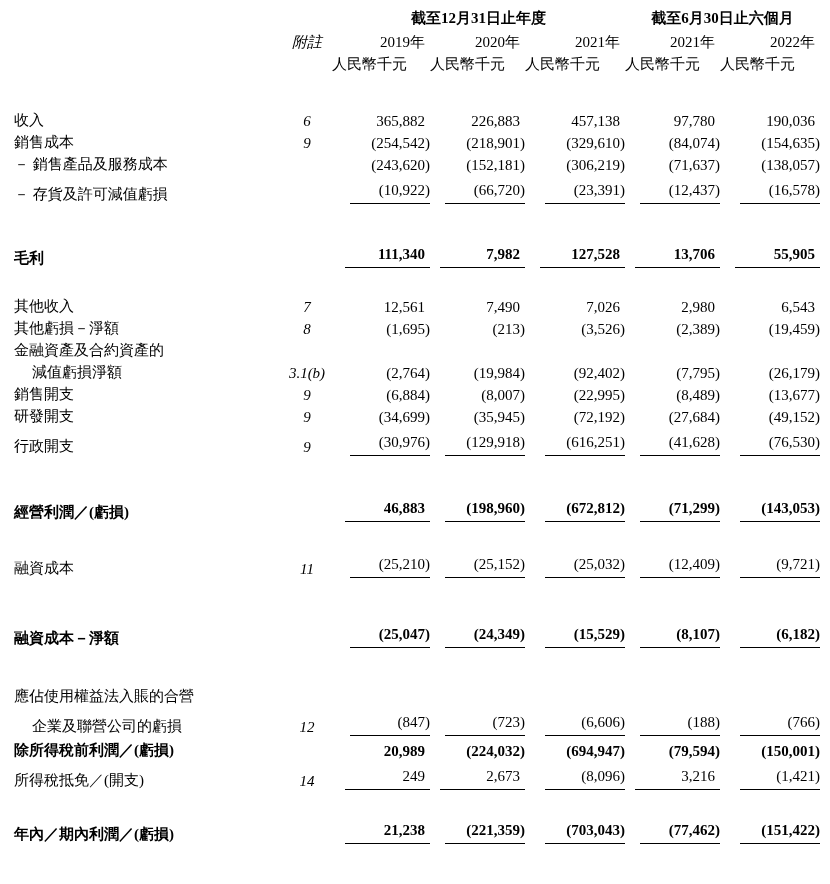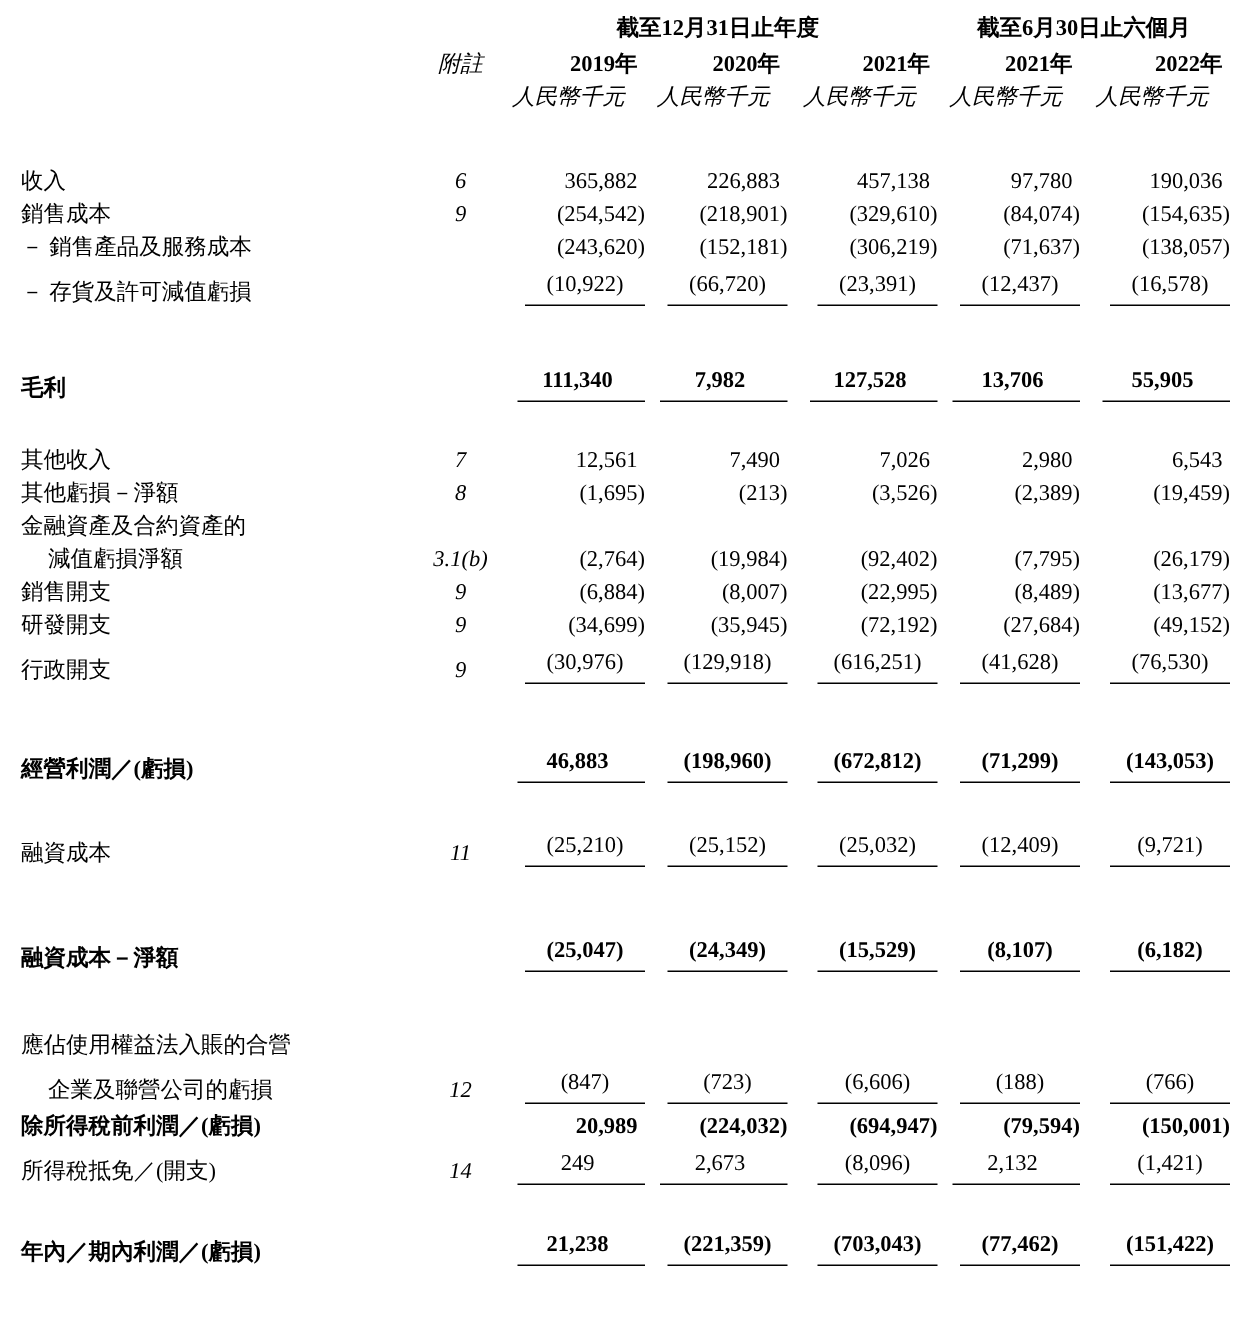--- a/index.html
+++ b/index.html
@@ -35,28 +35,27 @@
     font-weight: 700;
     text-align: center;
     height: 24px;
   }
   thead td.note-h {
     font-style: italic;
     text-align: center;
     height: 24px;
   }
   thead td.yr {
-    font-weight: 700;
+    font-weight: 400;
     text-align: right;
     padding-right: 5px;
     height: 24px;
   }
   thead td.unit {
-    font-style: italic;
-    text-align: center;
+    text-align: left;
     padding-right: 4px;
     height: 22px;
   }
   thead td.unaudited {
     font-style: italic;
     text-align: right;
     padding-right: 0;
     height: 22px;
   }
   
@@ -72,21 +71,20 @@
   .val {
     display: inline-block;
     min-width: 80px;
     text-align: right;
   }
   .val.pos { padding-right: 5px; }
   tr.ul td { height: 30px; padding-bottom: 2px; }
   tr.ul td.num .val {
     border-bottom: 1.5px solid #000;
     padding-bottom: 4px;
-    text-align: center;
   }
   tr.spacer td { height: 10px; }
 </style>
 </head>
 <body>
 
 <div class="sheet">
   <table>
     <colgroup>
       <col style="width:268px">
@@ -306,21 +304,21 @@
           <td class="num"><span class="val">(694,947)</span></td>
           <td class="num"><span class="val">(79,594)</span></td>
           <td class="num"><span class="val">(150,001)</span></td>
         </tr>
         <tr class="data-row ul">
           <td class="label">所得稅抵免／(開支)</td>
           <td class="note">14</td>
           <td class="num"><span class="val pos">249</span></td>
           <td class="num"><span class="val pos">2,673</span></td>
           <td class="num"><span class="val">(8,096)</span></td>
-          <td class="num"><span class="val pos">2,132</span></td>
+          <td class="num"><span class="val pos">3,216</span></td>
           <td class="num"><span class="val">(1,421)</span></td>
         </tr>
         <tr class="spacer">
           <td colspan="7" style="height: 22px;"></td>
         </tr>
         <tr class="data-row bold ul">
           <td class="label">年內／期內利潤／(虧損)</td>
           <td class="note"></td>
           <td class="num"><span class="val pos">21,238</span></td>
           <td class="num"><span class="val">(221,359)</span></td>

